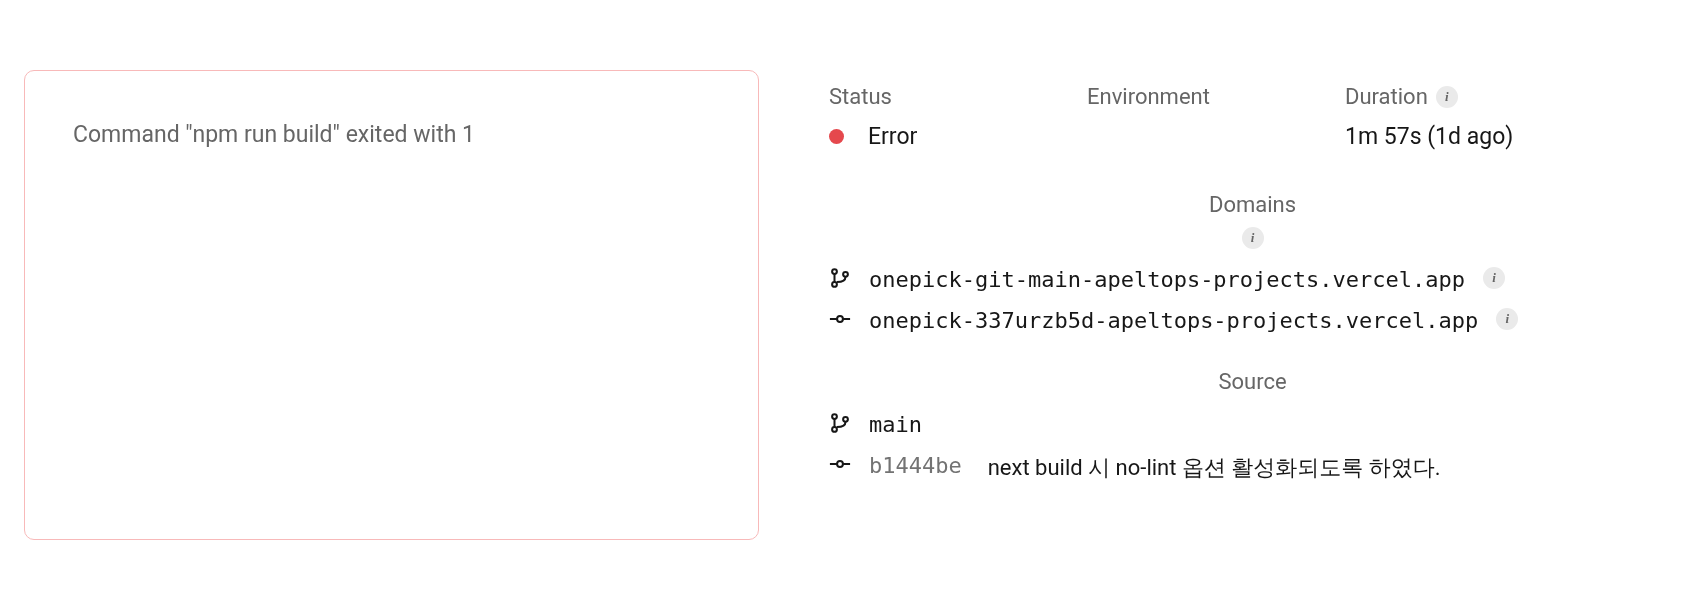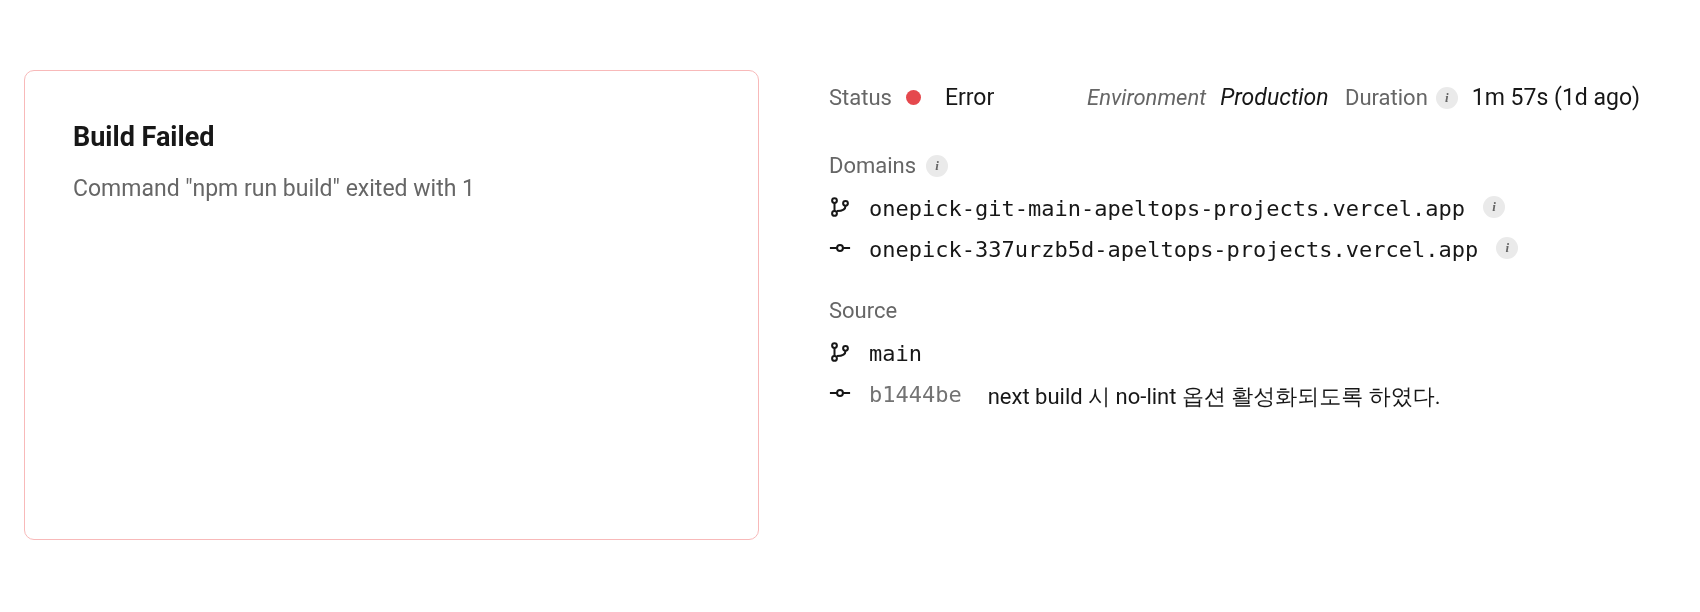--- a/index.html
+++ b/index.html
@@ -42,25 +42,25 @@
       flex: 1;
       padding-top: 14px;
     }
     .status-row {
       display: flex;
       gap: 48px;
       margin-bottom: 42px;
     }
     .status-block {
       display: flex;
-      flex-direction: row;
+      flex-direction: column;
       gap: 14px;
     }
     .status-block.status { width: 210px; }
-    .status-block.environment { width: 210px; font-style: italic; }
+    .status-block.environment { width: 210px; }
     .label {
       font-size: 22px;
       color: #666666;
       font-weight: 400;
       display: flex;
       align-items: center;
       gap: 8px;
     }
     .value {
       font-size: 23px;
@@ -96,20 +96,21 @@
       margin-bottom: 36px;
     }
     .section-title {
       font-size: 22px;
       color: #666666;
       font-weight: 400;
       display: flex;
       align-items: center;
       gap: 10px;
       margin-bottom: 18px;
+      flex-direction: column;
     }
     .domain-row, .source-row {
       display: flex;
       align-items: flex-start;
       gap: 18px;
       margin-bottom: 16px;
       font-size: 22px;
     }
     .domain-link {
       color: #171717;
@@ -143,39 +144,37 @@
     .icon-svg {
       display: block;
     }
   </style>
 </head>
 <body>
 
 <div class="container">
 
   <div class="build-card">
-    <div class="build-title">Build Failed</div>
     <div class="build-message">Command "npm run build" exited with 1</div>
   </div>
 
   <div class="details">
 
     <div class="status-row">
 
       <div class="status-block status">
         <div class="label">Status</div>
         <div class="value">
           <span class="status-dot"></span>
           <span>Error</span>
         </div>
       </div>
 
       <div class="status-block environment">
         <div class="label">Environment</div>
-        <div class="value">Production</div>
       </div>
 
       <div class="status-block">
         <div class="label">
           <span>Duration</span>
           <span class="info-badge">i</span>
         </div>
         <div class="value">1m 57s (1d ago)</div>
       </div>
 

